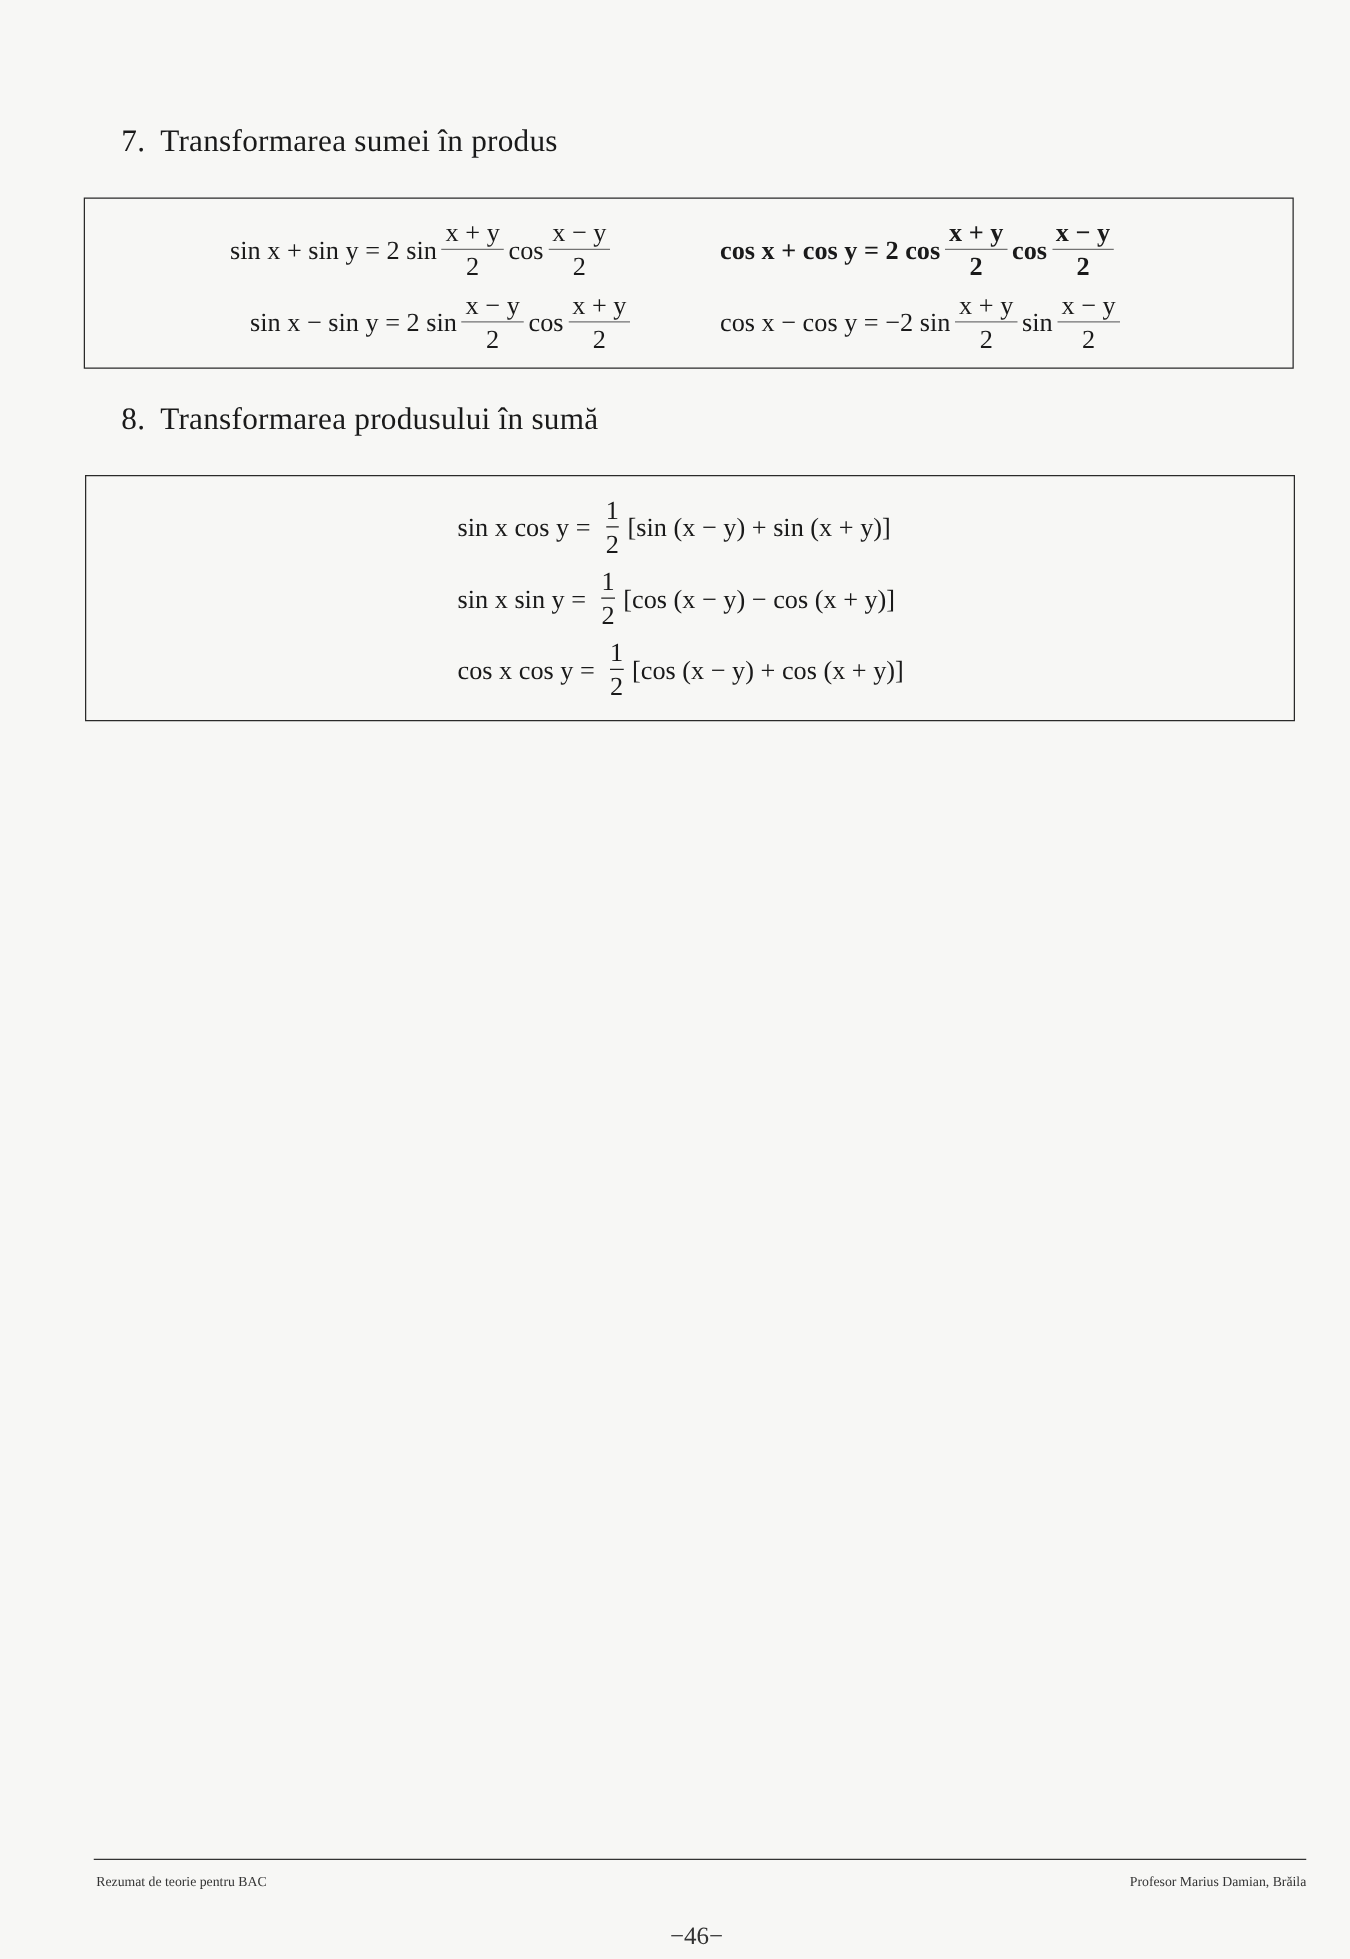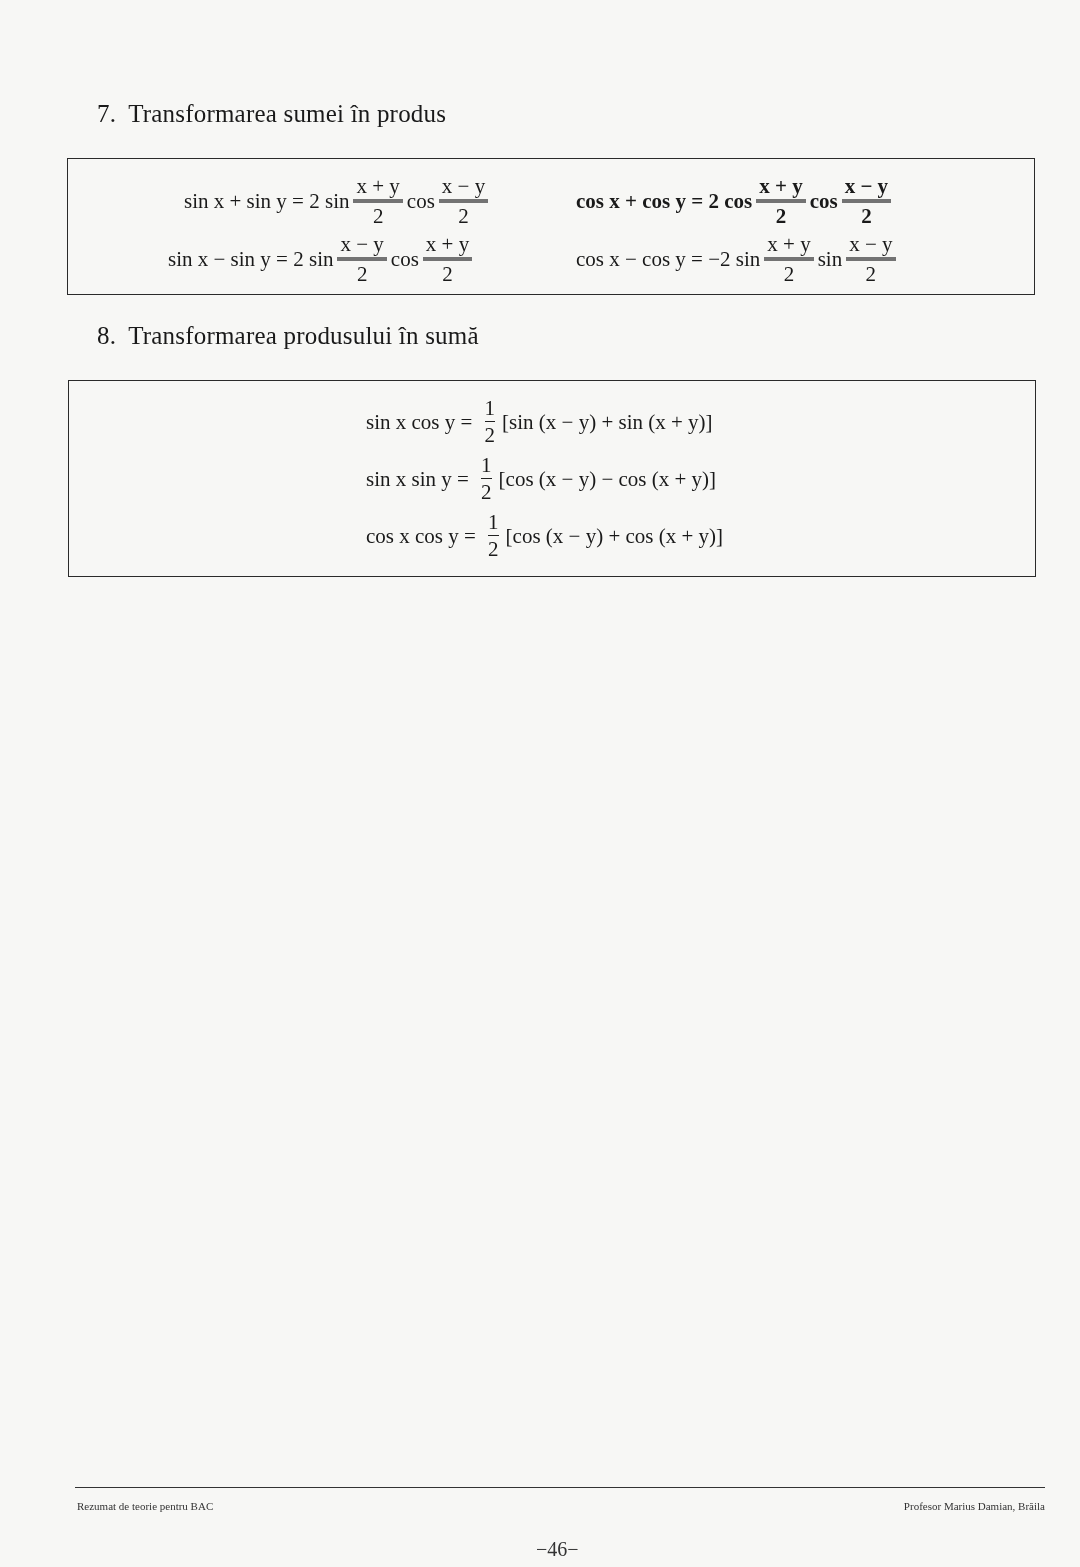--- a/index.html
+++ b/index.html
@@ -12,21 +12,21 @@
   .heading {
     position:absolute; font-size:25px; font-weight:normal;
     font-family: Liberation Serif, serif; letter-spacing:0.2px;
   }
   .heading .num { margin-right:12px; }
   .box {
     position:absolute; border:1.5px solid #2a2a2a; box-sizing:border-box;
   }
   .eq { position:absolute; font-family:"Liberation Serif", serif; font-size:21px; white-space:nowrap; display:flex; align-items:center; }
   .frac { display:inline-flex; flex-direction:column; align-items:center; vertical-align:middle; margin:0 4px; line-height:1; }
-  .frac .n { padding:0 3px 2px; border-bottom:4px solid #737373; }
+  .frac .n { padding:0 3px 2px; border-bottom:1px solid #737373; }
   .frac .d { padding-top:3px; }
   .footer-rule { position:absolute; left:75px; top:1487px; width:970px; height:0; border-top:1.5px solid #333; }
   .footer { position:absolute; top:1500px; font-family:"Liberation Serif", serif; font-size:11px; color:#333; }
   .pagenum { font-size:20px; top:1494px;margin-top:44px; }
 </style>
 </head>
 <body>
 
 <div class="heading" style="left:97px; top:100px;">
   <span class="num">7.</span><span>Transformarea sumei în produs</span>
@@ -40,21 +40,21 @@
       <span class="n">x + y</span>
       <span class="d">2</span>
     </span>
   <span>cos</span>
   <span class="frac">
       <span class="n">x − y</span>
       <span class="d">2</span>
     </span>
 </div>
 
-<div class="eq" style="left:168px; top:234px;">
+<div class="eq" style="left:200px; top:234px;">
   <span>sin x − sin y</span>&nbsp;=&nbsp;<span>2 sin</span>
   <span class="frac">
       <span class="n">x − y</span>
       <span class="d">2</span>
     </span>
   <span>cos</span>
   <span class="frac">
       <span class="n">x + y</span>
       <span class="d">2</span>
     </span>

